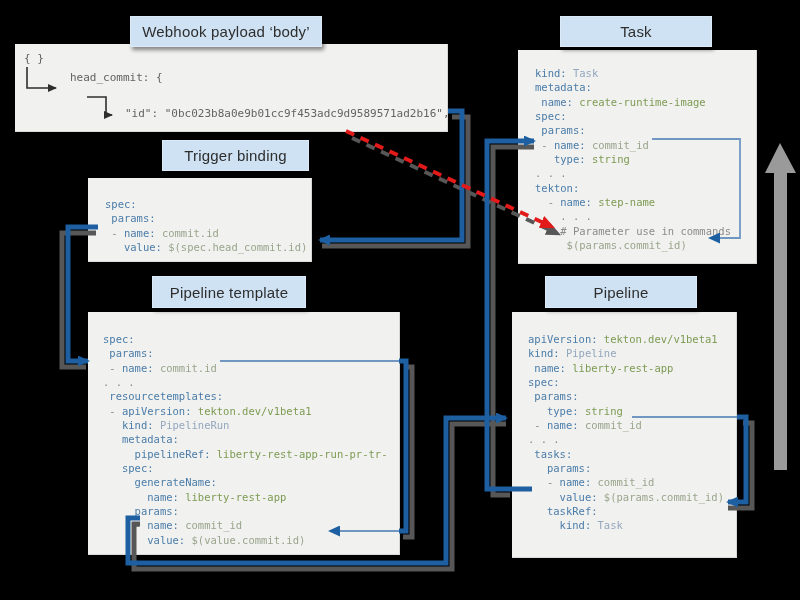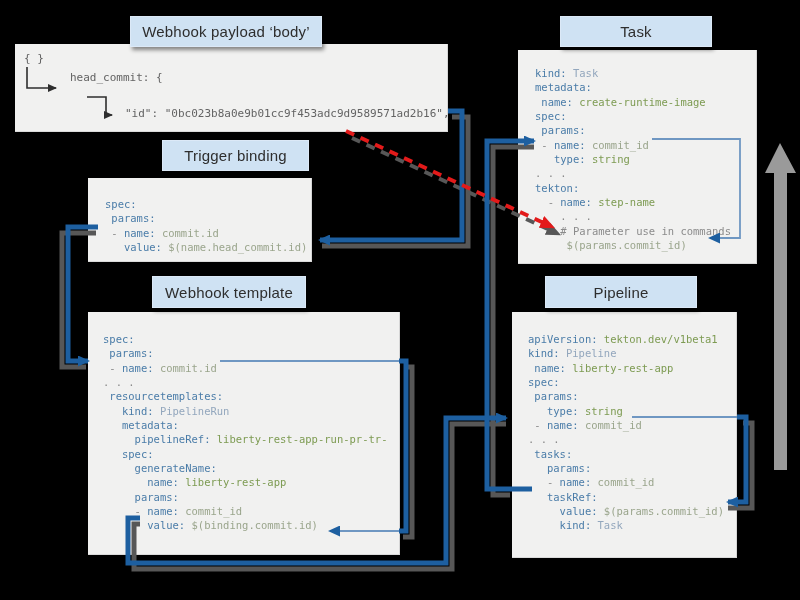--- a/index.html
+++ b/index.html
@@ -35,21 +35,21 @@
   <div class="hdr" style="left:130px;top:16px;width:192px;height:31px;">
     <span>Webhook payload ‘body’</span>
   </div>
   <div class="hdr" style="left:560px;top:16px;width:152px;height:31px;">
     <span>Task</span>
   </div>
   <div class="hdr" style="left:154px;top:140px;width:147px;height:31px;margin-left:8px;">
     <span>Trigger binding</span>
   </div>
   <div class="hdr" style="left:152px;top:276px;width:154px;height:32px;">
-    <span>Webhook template</span>
+    <span>Pipeline template</span>
   </div>
   <div class="hdr" style="left:545px;top:276px;width:152px;height:32px;">
     <span>Pipeline</span>
   </div>
 
   <div class="mono" style="left:24px;top:52px;">{ }</div>
   <div class="mono" style="left:70px;top:71px;">head_commit: {</div>
   <div class="mono" style="left:125px;top:107px;">"id": "0bc023b8a0e9b01cc9f453adc9d9589571ad2b16",</div>
 
   <div class="code" style="left:535px;top:60px;">
@@ -64,52 +64,53 @@
       <div class="ln"><span class="c-k">tekton:</span></div>
       <div class="ln"><span class="c-g">  - </span><span class="c-k">name:</span><span class="c-vg"> step-name</span></div>
       <div class="ln"><span class="c-g">    . . .</span></div>
       <div class="ln"><span class="c-g">    # Parameter use in commands</span></div>
       <div class="ln"><span class="c-vm">     $(params.commit_id)</span></div>
     </div>
   <div class="code" style="left:105px;top:191px;">
       <div class="ln"><span class="c-k">spec:</span></div>
       <div class="ln"><span class="c-k"> params:</span></div>
       <div class="ln"><span class="c-g"> - </span><span class="c-k">name:</span><span class="c-vm"> commit.id</span></div>
-      <div class="ln"><span class="c-k">   value:</span><span class="c-vm"> $(name.head_commit.id)</span></div>
+      <div class="ln"><span class="c-k">   value:</span><span class="c-vm"> $(spec.head_commit.id)</span></div>
     </div>
   <div class="code" style="left:103px;top:326px;">
       <div class="ln"><span class="c-k">spec:</span></div>
       <div class="ln"><span class="c-k"> params:</span></div>
       <div class="ln"><span class="c-g"> - </span><span class="c-k">name:</span><span class="c-vm"> commit.id</span></div>
       <div class="ln"><span class="c-g">. . .</span></div>
       <div class="ln"><span class="c-k"> resourcetemplates:</span></div>
+      <div class="ln"><span class="c-g"> - </span><span class="c-k">apiVersion:</span><span class="c-vg"> tekton.dev/v1beta1</span></div>
       <div class="ln"><span class="c-k">   kind:</span><span class="c-vb"> PipelineRun</span></div>
       <div class="ln"><span class="c-k">   metadata:</span></div>
       <div class="ln"><span class="c-k">     pipelineRef:</span><span class="c-vg"> liberty-rest-app-run-pr-tr-</span></div>
       <div class="ln"><span class="c-k">   spec:</span></div>
       <div class="ln"><span class="c-k">     generateName:</span></div>
       <div class="ln"><span class="c-k">       name:</span><span class="c-vg"> liberty-rest-app</span></div>
       <div class="ln"><span class="c-k">     params:</span></div>
       <div class="ln"><span class="c-g">     - </span><span class="c-k">name:</span><span class="c-vm"> commit_id</span></div>
-      <div class="ln"><span class="c-k">       value:</span><span class="c-vm"> $(binding.commit.id)</span></div>
+      <div class="ln"><span class="c-k">       value:</span><span class="c-vm"> $(value.commit.id)</span></div>
     </div>
   <div class="code" style="left:528px;top:326px;">
       <div class="ln"><span class="c-k">apiVersion:</span><span class="c-vg"> tekton.dev/v1beta1</span></div>
       <div class="ln"><span class="c-k">kind:</span><span class="c-vb"> Pipeline</span></div>
       <div class="ln"><span class="c-k"> name:</span><span class="c-vg"> liberty-rest-app</span></div>
       <div class="ln"><span class="c-k">spec:</span></div>
       <div class="ln"><span class="c-k"> params:</span></div>
       <div class="ln"><span class="c-k">   type:</span><span class="c-vg"> string</span></div>
       <div class="ln"><span class="c-g"> - </span><span class="c-k">name:</span><span class="c-vm"> commit_id</span></div>
       <div class="ln"><span class="c-g">. . .</span></div>
       <div class="ln"><span class="c-k"> tasks:</span></div>
       <div class="ln"><span class="c-k">   params:</span></div>
       <div class="ln"><span class="c-g">   - </span><span class="c-k">name:</span><span class="c-vm"> commit_id</span></div>
+      <div class="ln"><span class="c-k">     value:</span><span class="c-vm"> $(params.commit_id)</span></div>
       <div class="ln"><span class="c-k">   taskRef:</span></div>
-      <div class="ln"><span class="c-k">     value:</span><span class="c-vm"> $(params.commit_id)</span></div>
       <div class="ln"><span class="c-k">     kind:</span><span class="c-vb"> Task</span></div>
     </div>
 
   <svg class="overlay" width="800" height="600">
     <defs>
       <marker id="aB" markerUnits="userSpaceOnUse" markerWidth="13" markerHeight="11" refX="10" refY="5.5" orient="auto">
           <path d="M0,0L12,5.5L0,11Z" fill="#1d5fa0"></path>
         </marker>
       <marker id="aK" markerUnits="userSpaceOnUse" markerWidth="10" markerHeight="8" refX="8" refY="4" orient="auto">
           <path d="M0,0L9,4L0,8Z" fill="#2e2e2e"></path>

